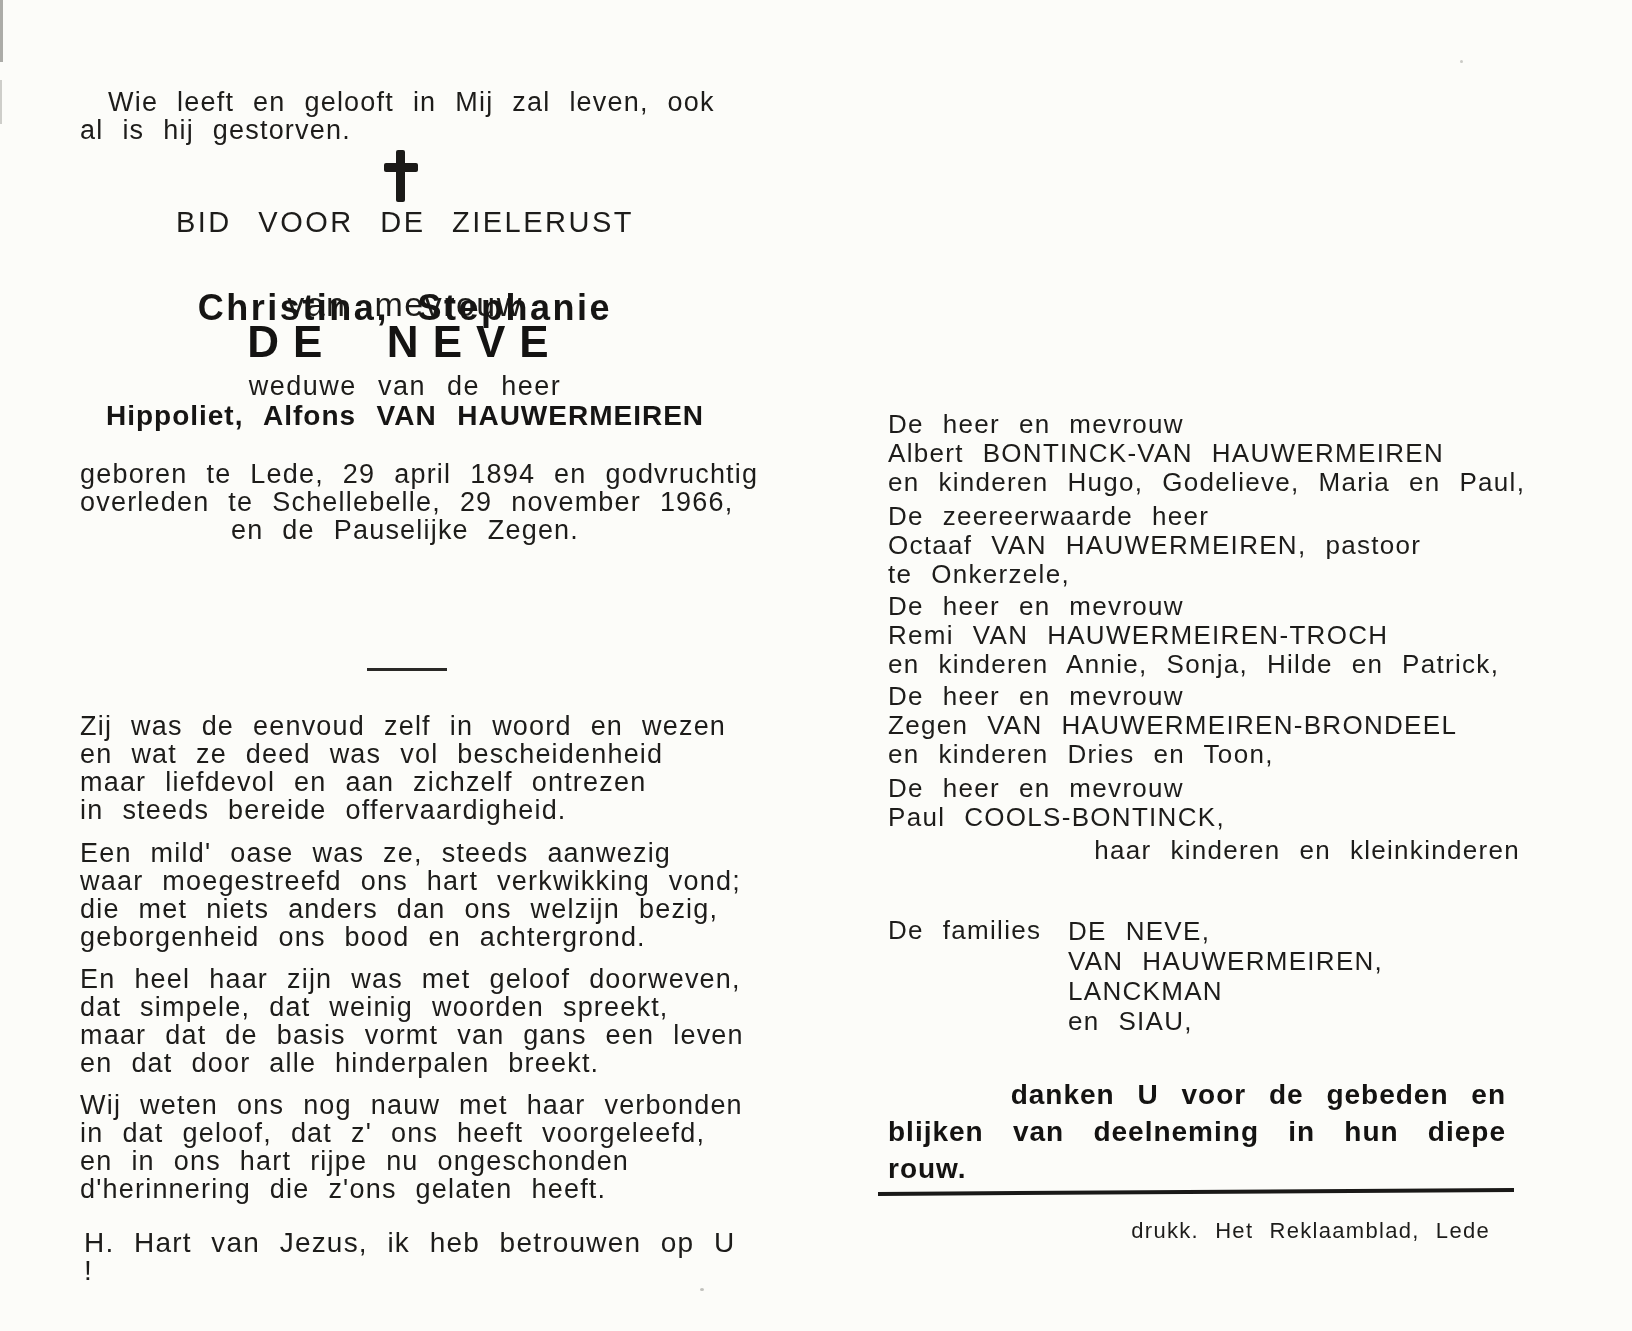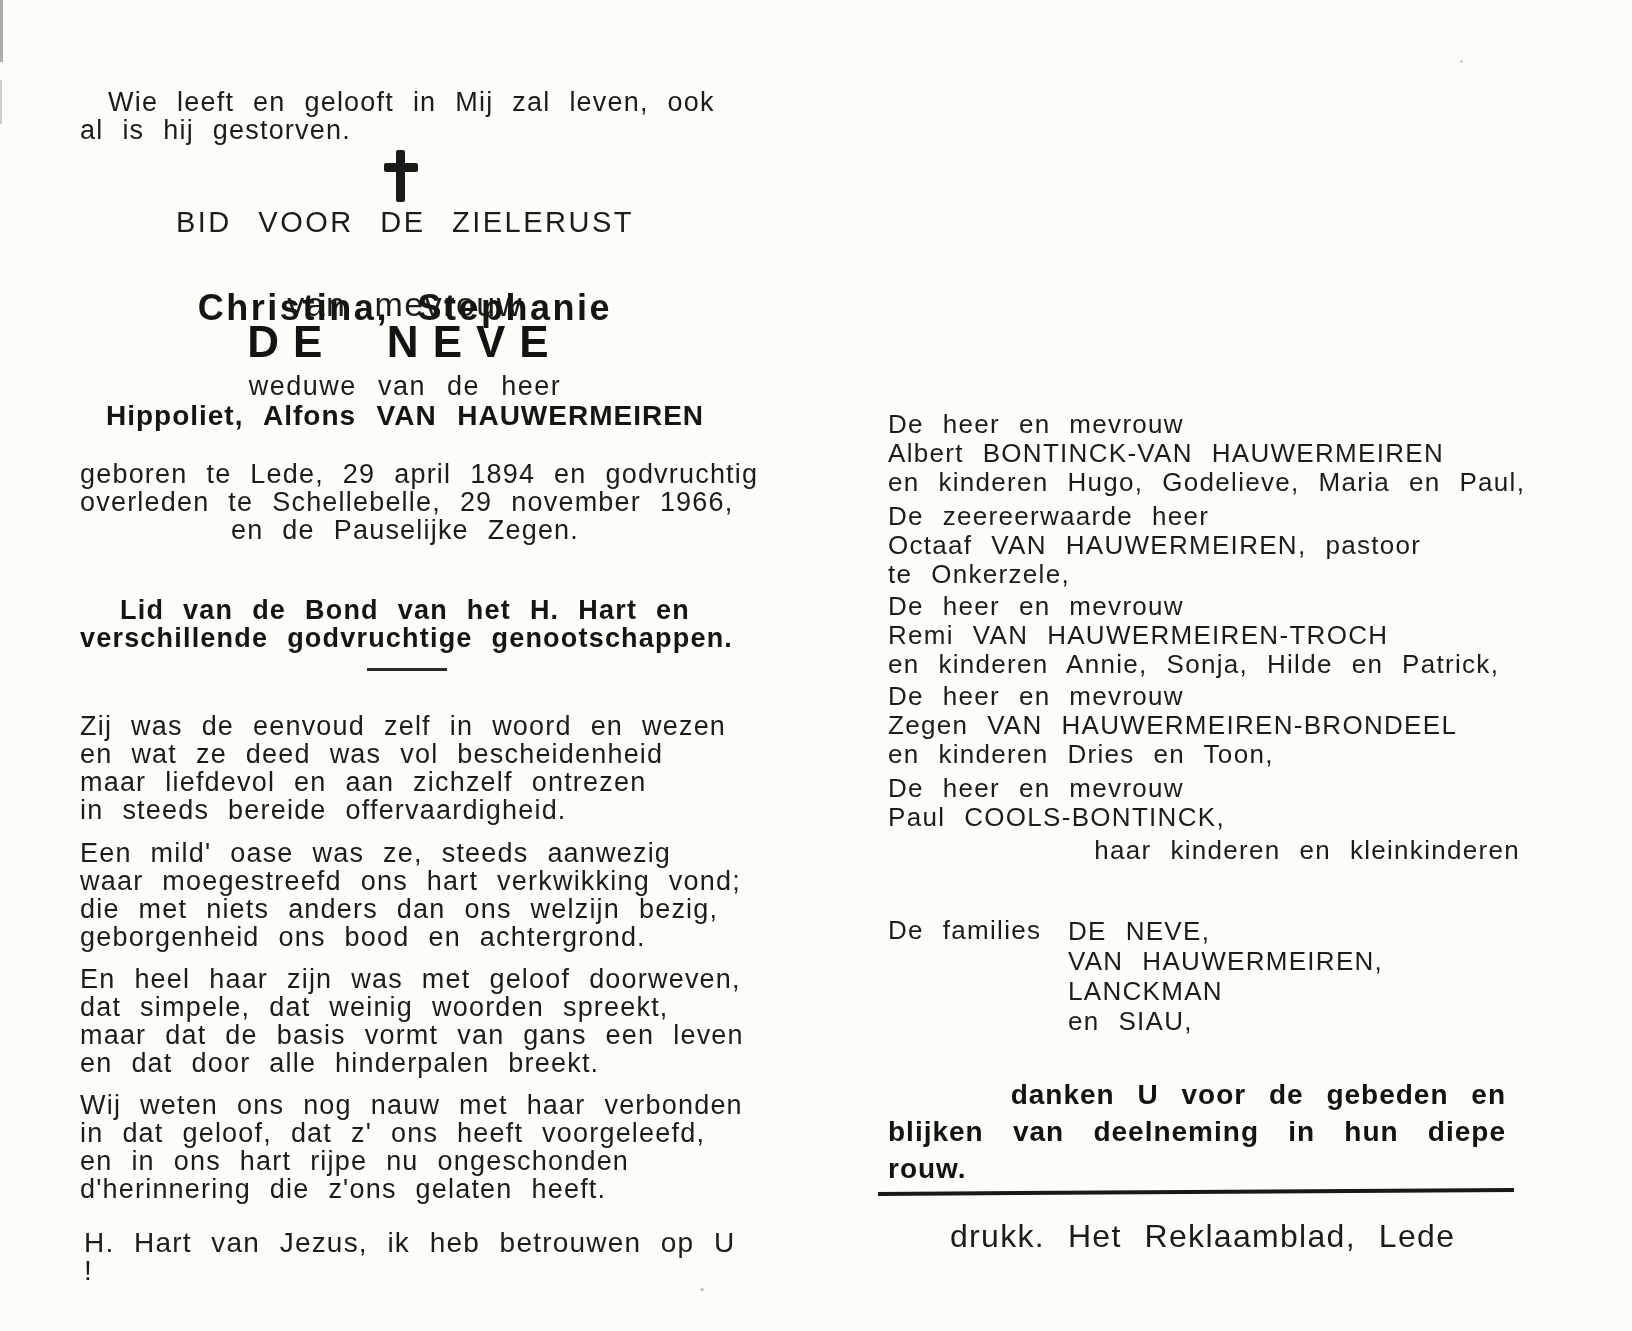--- a/index.html
+++ b/index.html
@@ -39,21 +39,21 @@
   .entry{left:888px;width:636px;}
   .e1{top:410px;} .e2{top:502px;} .e3{top:592px;} .e4{top:682px;} .e5{top:774px;}
   .kin{top:836px;left:888px;width:632px;text-align:right;}
   .families{top:916px;left:888px;width:632px;display:flex;}
   .families .flabel{width:180px;flex:0 0 180px;}
   .families .fnames{line-height:30px;}
   .thanks{top:1076px;left:888px;width:618px;font-weight:bold;font-size:28px;line-height:37px;letter-spacing:1px;word-spacing:0.5em;color:#141312;}
   .thanks .t1{text-align:right;}
   .thanks .t2{text-align:justify;text-align-last:justify;}
   .printer-rule{top:1190px;left:878px;width:636px;height:4px;background:#1a1918;transform:rotate(-0.35deg);}
-  .printer{top:1218px;left:950px;width:540px;text-align:left;font-size:32px;letter-spacing:1.3px;word-spacing:0.4em;}
+  .printer{top:1218px;left:950px;width:540px;text-align:right;font-size:22px;letter-spacing:1.3px;word-spacing:0.4em;}
   
   .edge1{top:0;left:0;width:3px;height:62px;background:#6a6a66;opacity:.55;}
   .edge2{top:80px;left:0;width:2px;height:44px;background:#8a8a85;opacity:.4;}
   .speck1{top:1288px;left:700px;width:4px;height:3px;background:#9a9a94;border-radius:50%;opacity:.6;}
   .speck2{top:60px;left:1460px;width:3px;height:3px;background:#9a9a94;border-radius:50%;opacity:.5;}
 </style>
 </head>
 <body>
 
 <div class="page">
@@ -79,24 +79,20 @@
   <div class="abs colcenter name-last">DE NEVE</div>
   <div class="abs ltext colcenter weduwe">weduwe van de heer</div>
   <div class="abs colcenter husband">Hippoliet, Alfons VAN HAUWERMEIREN</div>
 
   <div class="abs ltext bio">
     <div class="line">geboren te Lede, 29 april 1894 en godvruchtig</div>
     <div class="line">overleden te Schellebelle, 29 november 1966,</div>
     <div class="line c">en de Pauselijke Zegen.</div>
   </div>
 
-  <div class="abs ltext colcenter membership">
-    <div class="line">Lid van de Bond van het H. Hart en</div>
-    <div class="line">verschillende godvruchtige genootschappen.</div>
-  </div>
 
   <div class="abs divider"></div>
 
   <div class="abs ltext stanza st1">
     <div class="line">Zij was de eenvoud zelf in woord en wezen</div>
     <div class="line">en wat ze deed was vol bescheidenheid</div>
     <div class="line">maar liefdevol en aan zichzelf ontrezen</div>
     <div class="line">in steeds bereide offervaardigheid.</div>
   </div>
 

